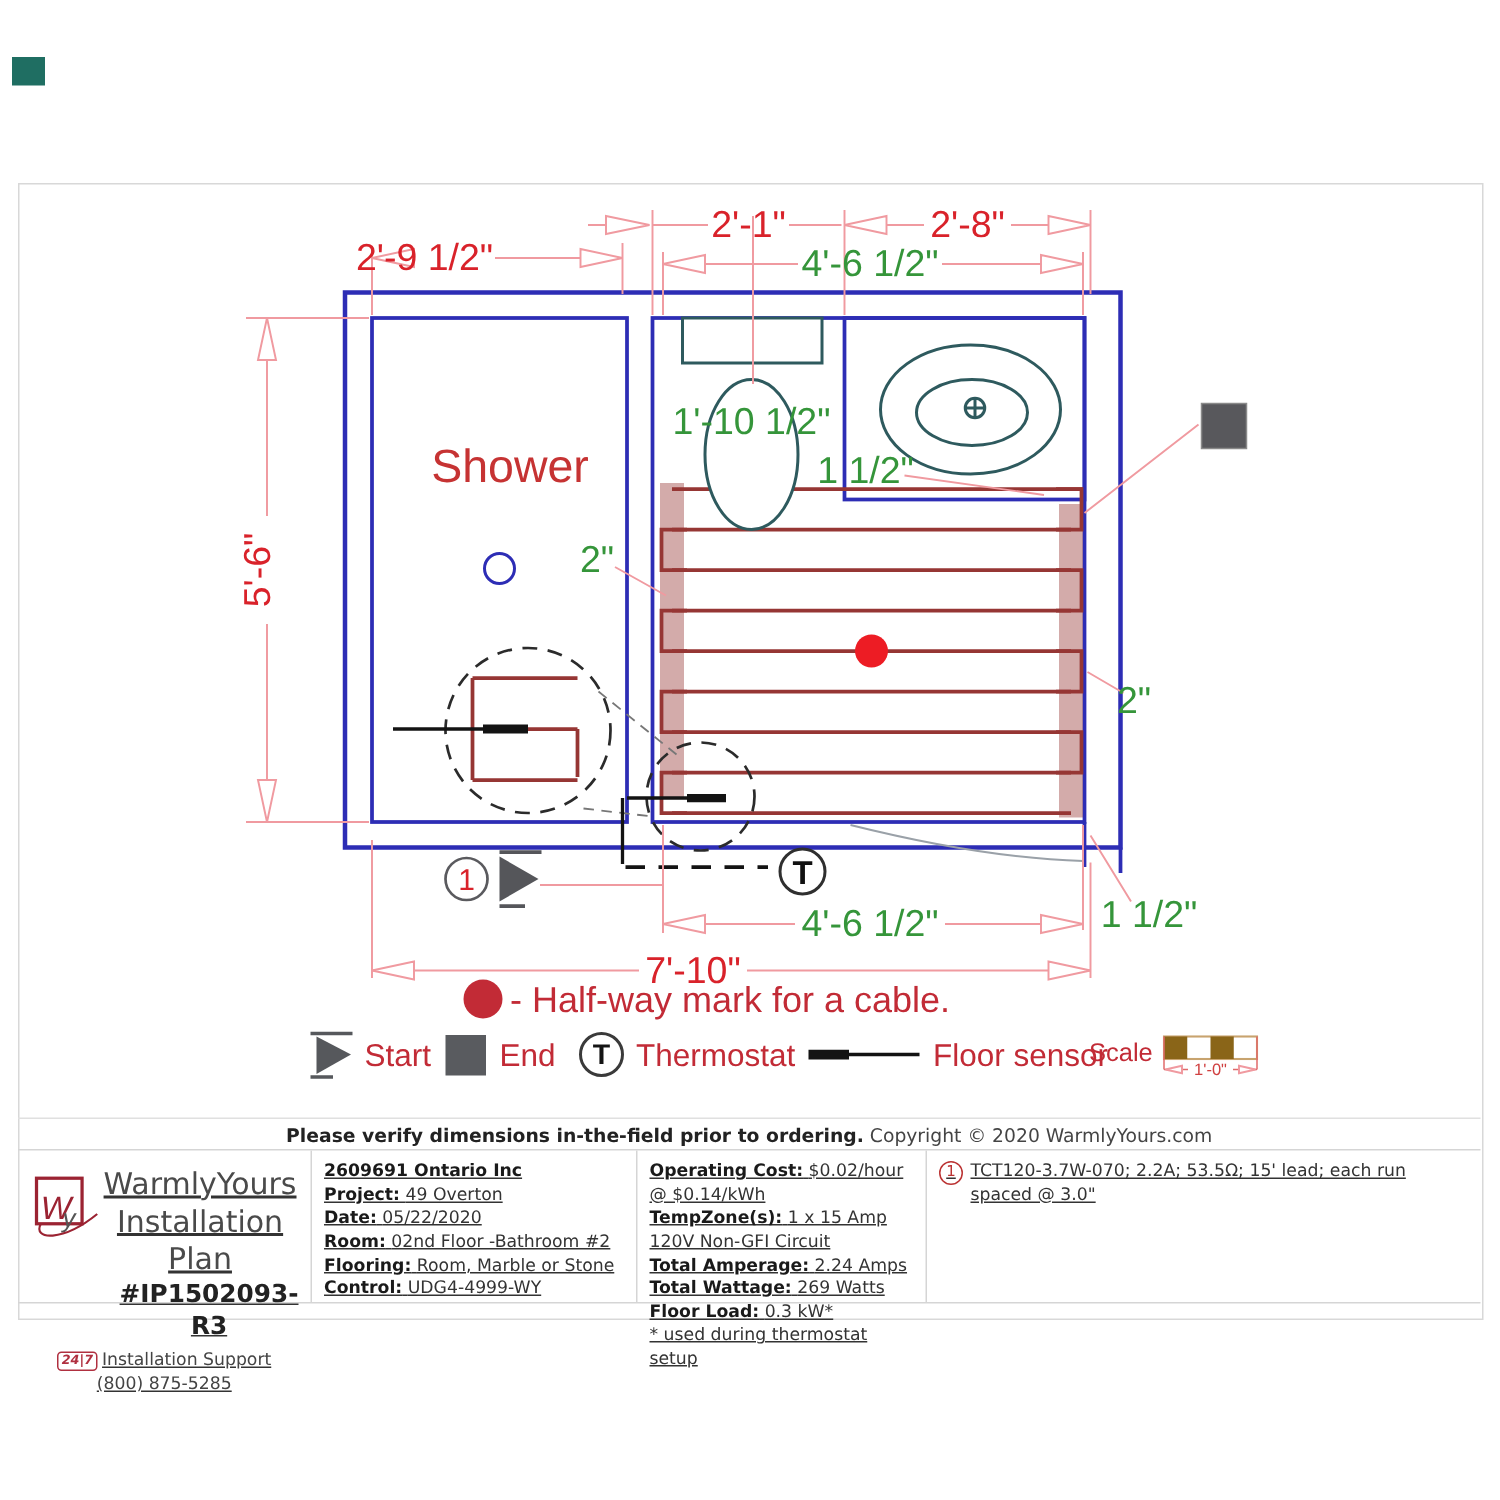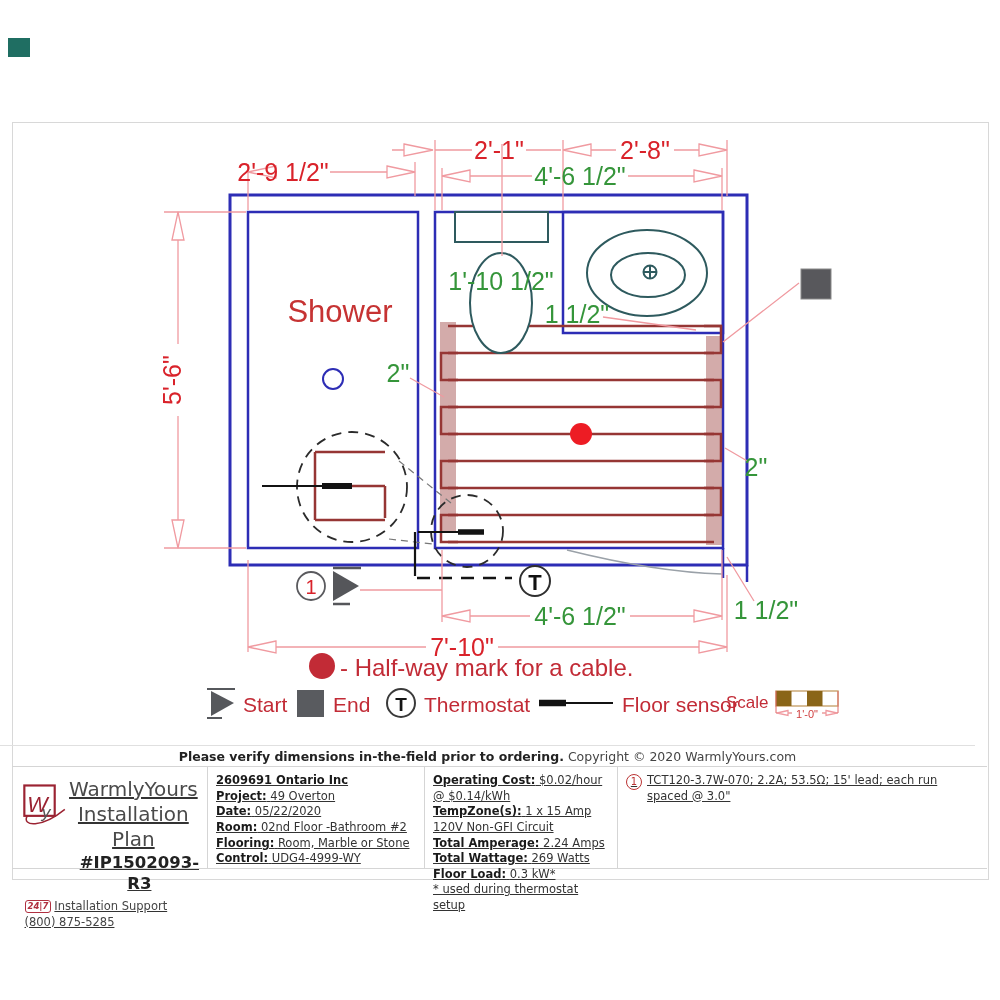--- a/index.html
+++ b/index.html
@@ -16,35 +16,35 @@
   .leg-scale{fill:#c22b36;font-size:17px;}
   .sw-wall{stroke:#2d2db5;fill:none;}
   .sw-fix{stroke:#2e5a5e;stroke-width:2;fill:#fff;}
   .sw-mat{stroke:#963634;fill:none;stroke-width:2.5;}
   .pink{stroke:#f09aa0;fill:none;stroke-width:1.3;}
   .arr{fill:#fff;stroke:#f09aa0;stroke-width:1.3;}
   .blk{stroke:#131313;fill:none;}
   .dashc{stroke:#2b2b2b;fill:none;stroke-width:1.8;stroke-dasharray:10 7;}
   .gray-lead{stroke:#777;fill:none;stroke-width:1.2;stroke-dasharray:7 5;}
   
-  .notice{position:absolute;left:0;top:745px;width:975px;height:18px;border-top:1px solid #e0e0e0;text-align:center;font-size:12.5px;color:#444;padding-top:3px;}
+  .notice{position:absolute;left:12px;top:745px;width:975px;height:18px;border-top:1px solid #e0e0e0;text-align:center;font-size:12.5px;color:#444;padding-top:3px;}
   .notice b{color:#222;}
   .ftable{position:absolute;left:12px;top:766px;width:975px;height:101px;border-top:1px solid #d5d5d5;border-bottom:1px solid #d5d5d5;display:flex;}
   .fcell{border-right:1px solid #d5d5d5;box-sizing:border-box;padding:6px 8px;font-size:11.5px;color:#333;line-height:1.36;text-decoration:underline;}
   .fcell:last-child{border-right:none;}
   .fcell b{color:#1a1a1a;}
   .c-brand{width:196px;display:flex;flex-direction:column;align-items:center;}
   .c-proj{width:217px;}
   .c-elec{width:193px;}
   .c-note{width:369px;display:flex;align-items:flex-start;gap:5px;}
   .brand-top{display:flex;align-items:flex-start;width:100%;}
   .brand-text{flex:1;text-align:center;color:#4a4a4a;margin-top:4px;}
   .brand-line{font-size:20px;line-height:1.25;}
   .plan-no{font-size:16.5px;font-weight:bold;color:#222;line-height:1.3;margin-left:12px;}
-  .support-row{margin-top:4px;font-size:11.5px;color:#444;width:170px;}
+  .support-row{margin-top:4px;text-align:center;font-size:11.5px;color:#444;width:170px;}
   .badge247{display:inline-block;border:1px solid #b03040;border-radius:3px;color:#b03040;font-size:8.5px;font-weight:bold;font-style:italic;padding:0 2px;margin-right:3px;vertical-align:1px;}
   .circle-num{display:inline-block;min-width:14px;height:14px;border:1.5px solid #b33;border-radius:50%;color:#b33;font-size:10px;line-height:14px;text-align:center;margin-top:1px;}
 </style>
 </head>
 <body>
 
 <div class="screen">
 
   <div class="corner-badge"></div>
   <div class="content-box"></div>

